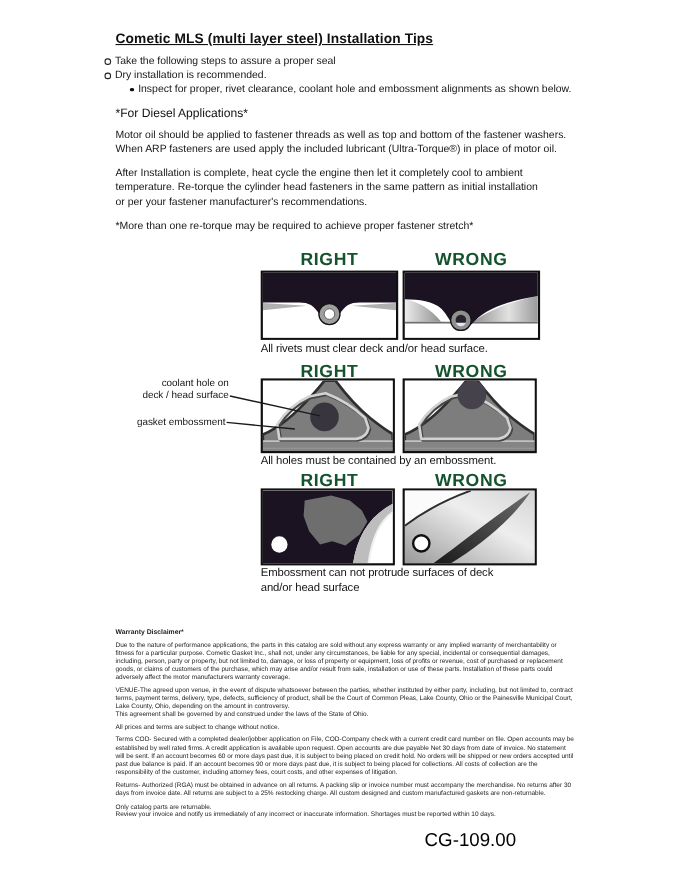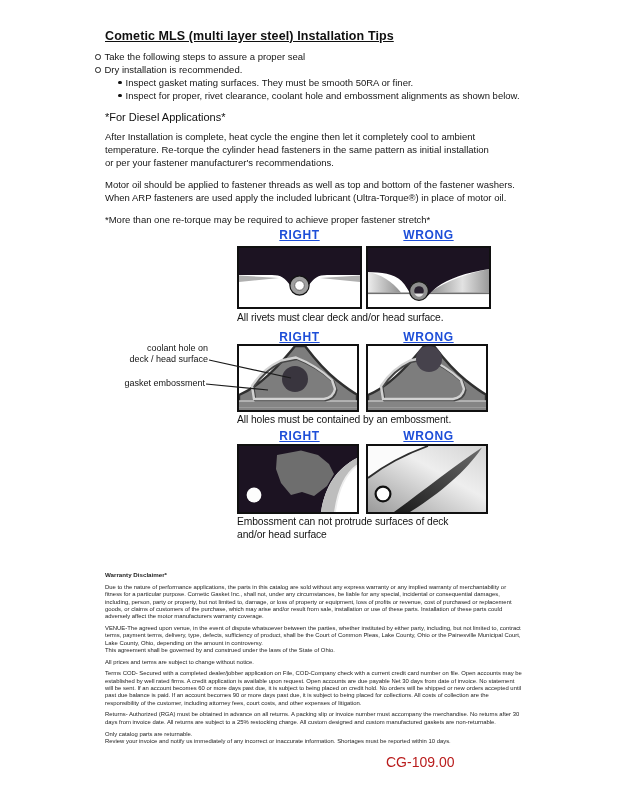--- a/index.html
+++ b/index.html
@@ -24,67 +24,63 @@
   .sub { margin-left:23px; }
   .dot {
     width:3.6px; height:3.6px; background:#111; border-radius:50%;
     margin:4.5px 4px 0 0; flex:0 0 auto;
   }
   .diesel-heading { font-size:11px; font-weight:normal; margin:9px 0 7px 0; color:#101010; }
   .para { font-size:9.5px; line-height:13px; margin:0 0 9px 0; }
 
   
   .dlabel {
-    position:absolute; width:125px; text-align:center; font-size:12px; font-weight:bold;
-    letter-spacing:0.6px; color:#1d4ed8;text-decoration:underline;
+    position:absolute; width:125px; text-align:center; font-size:16px; font-weight:bold;
+    letter-spacing:0.6px; color:#14532d;
   }
   .panel { position:absolute; border:2px solid #101010; background:#fff; line-height:0; }
   .caption { position:absolute; font-size:10.3px; line-height:12.5px; color:#141414; letter-spacing:-0.1px; }
   .callout { position:absolute; width:150px; text-align:right; font-size:9px; line-height:10.5px; color:#141414; }
   .lines-overlay { position:absolute; left:0; top:0; width:618px; height:800px; pointer-events:none; z-index:5; }
 
   
   .legal { position:absolute; left:105px; top:571px; width:417px; color:#1c1c1c; }
   .legal-heading { font-size:6.2px; font-weight:bold; margin:0 0 6px 0; }
   .legal p { font-size:5.9px; line-height:7.3px; margin:0 0 4.5px 0; }
-  .page-code { position:absolute; left:386px; top:754px; font-size:14px; color:#b91c1c; }
+  .page-code { position:absolute; left:386px; top:754px; font-size:17px; color:#000000; }
 </style>
 </head>
 <body>
 
 <div class="page">
 
   <div class="content">
     <h1 class="title">Cometic MLS (multi layer steel) Installation Tips</h1>
 
     <div class="tips">
       <div class="bullet">
         <span class="ring"></span>
         <span>Take the following steps to assure a proper seal</span>
       </div>
       <div class="bullet">
         <span class="ring"></span>
         <span>Dry installation is recommended.</span>
       </div>
       <div class="bullet sub">
         <span class="dot"></span>
-        <span>Inspect gasket mating surfaces.  They must be smooth 50RA or finer.</span>
-      </div>
-      <div class="bullet sub">
-        <span class="dot"></span>
         <span>Inspect for proper, rivet clearance, coolant hole and embossment alignments as shown below.</span>
       </div>
     </div>
 
     <h2 class="diesel-heading">*For Diesel Applications*</h2>
+    <p class="para pre">Motor oil should be applied to fastener threads as well as top and bottom of the fastener washers.
+When ARP fasteners are used apply the included lubricant (Ultra-Torque®) in place of motor oil.</p>
     <p class="para pre">After Installation is complete, heat cycle the engine then let it completely cool to ambient
 temperature. Re-torque the cylinder head fasteners in the same pattern as initial installation
 or per your fastener manufacturer's recommendations.</p>
-    <p class="para pre">Motor oil should be applied to fastener threads as well as top and bottom of the fastener washers.
-When ARP fasteners are used apply the included lubricant (Ultra-Torque®) in place of motor oil.</p>
     <p class="para">*More than one re-torque may be required to achieve proper fastener stretch*</p>
   </div>
 
   <div class="dlabel" style="left:237px; top:228px;">RIGHT</div>
   <div class="dlabel" style="left:366px; top:228px;">WRONG</div>
 
   <div class="panel" style="left:237px; top:246px;">
     <svg width="121" height="59" viewBox="0 0 121 59">
       <rect width="121" height="59" fill="#ffffff"></rect>
       <polygon points="0,27.5 40,30 0,34" fill="#b0b0b0"></polygon>

